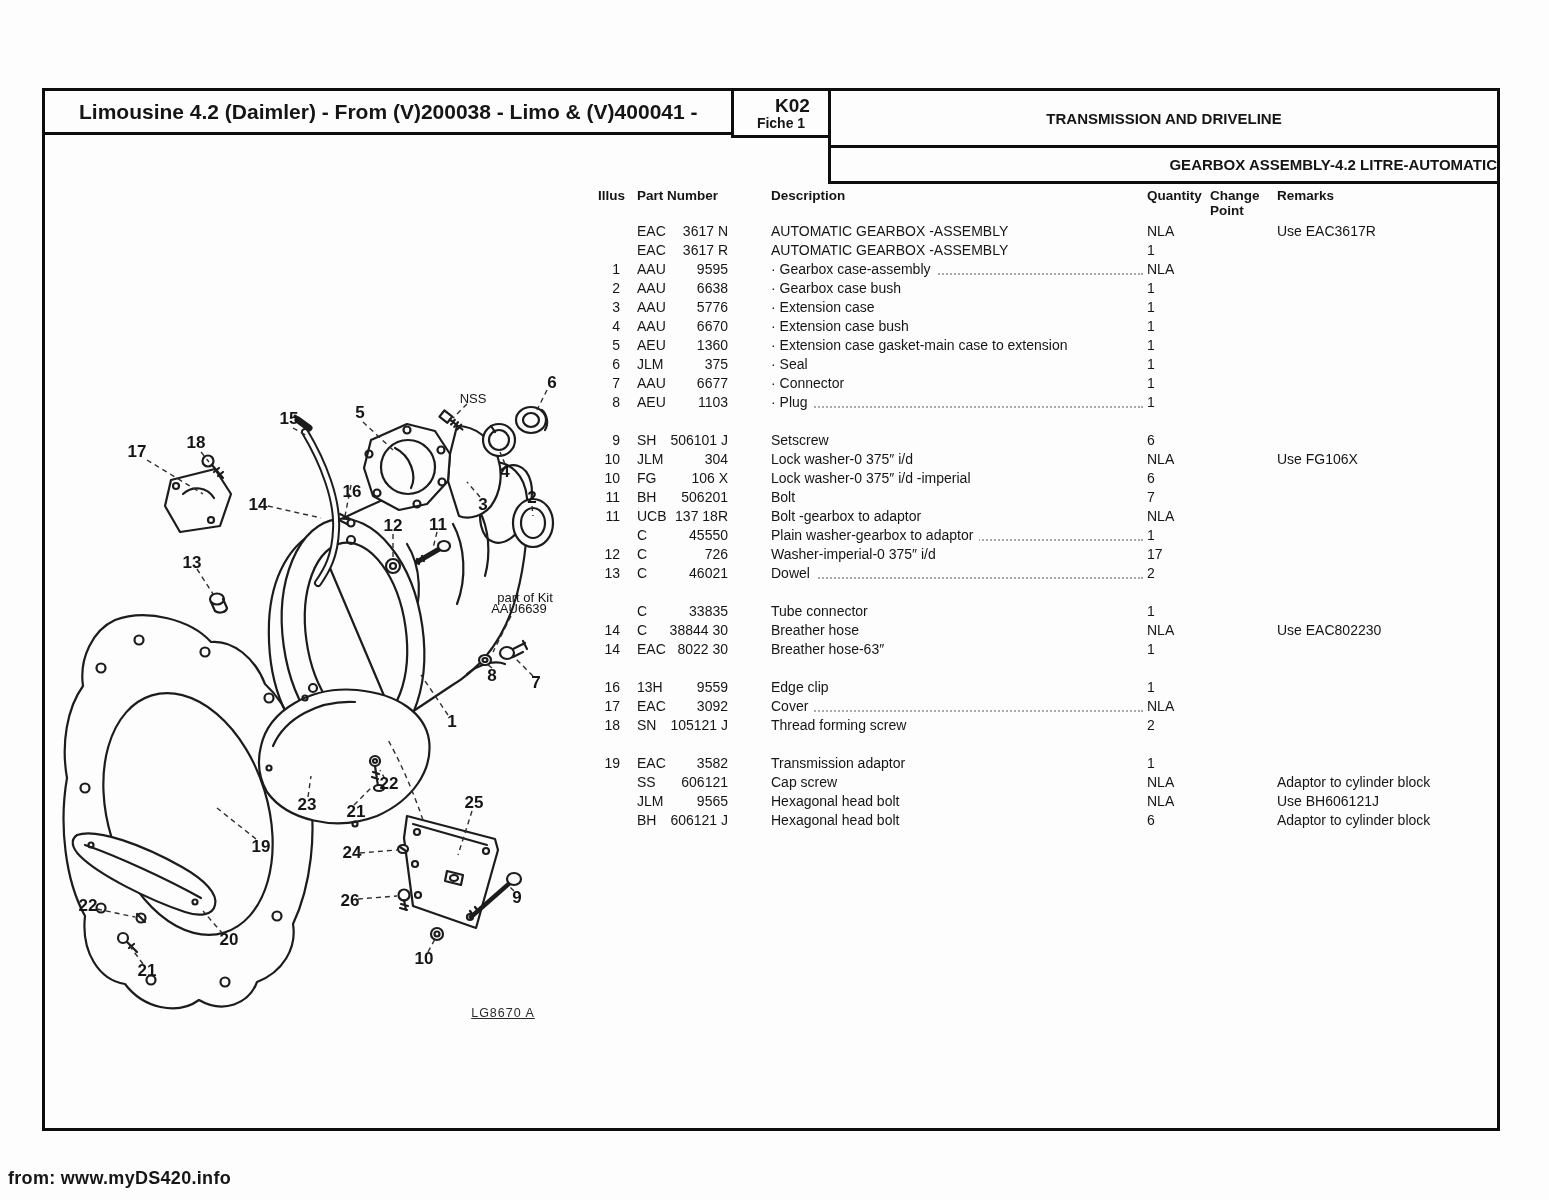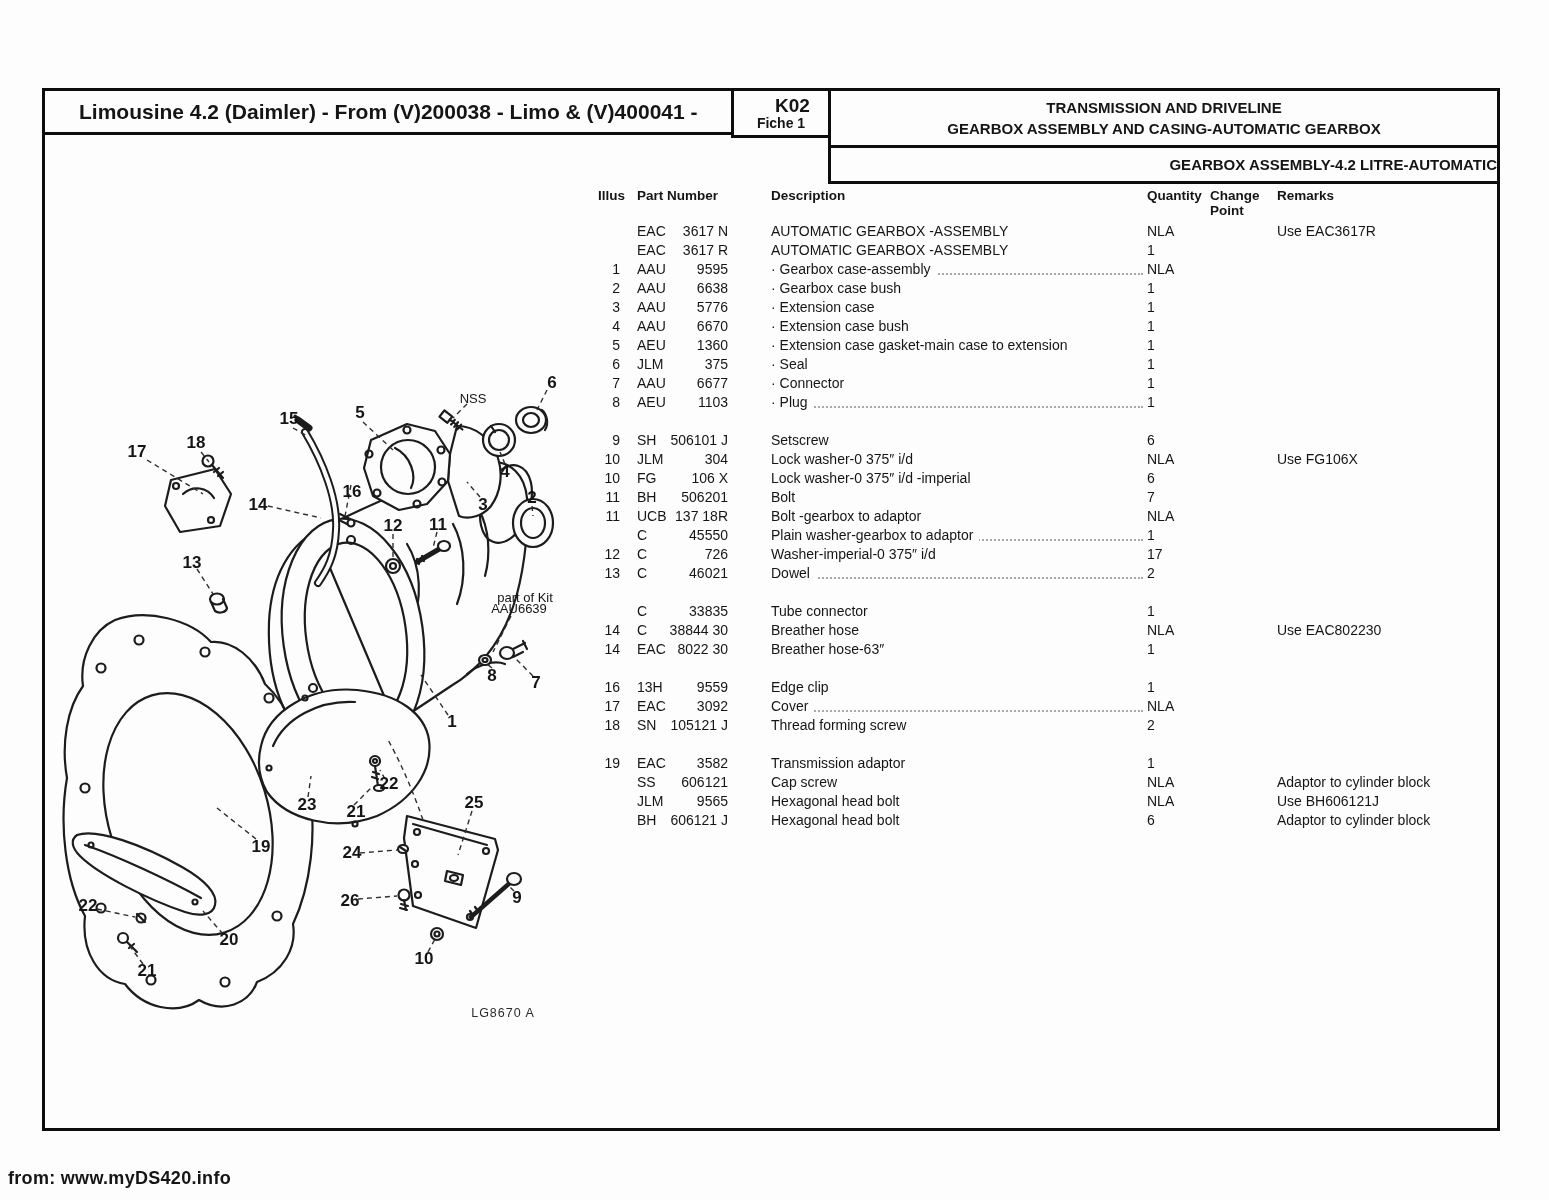--- a/index.html
+++ b/index.html
@@ -56,21 +56,20 @@
   <span>Limousine 4.2 (Daimler) - From (V)200038 - Limo &amp; (V)400041 -</span>
 </div>
 
 <div id="fiche-box" class="abs">
   <div class="code">K02</div>
   <div class="sub">Fiche 1</div>
 </div>
 
 <div id="section-box" class="abs">
   <div>TRANSMISSION AND DRIVELINE</div>
-  <div>GEARBOX ASSEMBLY AND CASING-AUTOMATIC GEARBOX</div>
 </div>
 
 <div id="assembly-box" class="abs">
   <span>GEARBOX ASSEMBLY-4.2 LITRE-AUTOMATIC</span>
 </div>
 
 <div class="th" style="left:598px;top:188px;">Illus</div>
 <div class="th" style="left:637px;top:188px;">Part Number</div>
 <div class="th" style="left:771px;top:188px;">Description</div>
 <div class="th" style="left:1147px;top:188px;">Quantity</div>
@@ -525,17 +524,17 @@
       <span class="callout" style="left: 301px; top: 444px;">21</span>
       <span class="callout" style="left: 206px; top: 479px;">19</span>
       <span class="callout" style="left: 297px; top: 485px;">24</span>
       <span class="callout" style="left: 419px; top: 435px;">25</span>
       <span class="callout" style="left: 295px; top: 533px;">26</span>
       <span class="callout" style="left: 462px; top: 530px;">9</span>
       <span class="callout" style="left: 33px; top: 538px;">22</span>
       <span class="callout" style="left: 174px; top: 572px;">20</span>
       <span class="callout" style="left: 92px; top: 603px;">21</span>
       <span class="callout" style="left: 369px; top: 591px;">10</span>
-      <span class="callout ref" style="left: 448px; top: 645px;">LG8670 A</span>
+      <span class="callout ref" style="left: 448px; top: 645px; text-decoration: underline;">LG8670 A</span>
     </div>
 </div>
 
 <div id="footer-note" class="abs">from: www.myDS420.info</div>
 
 </body></html>

